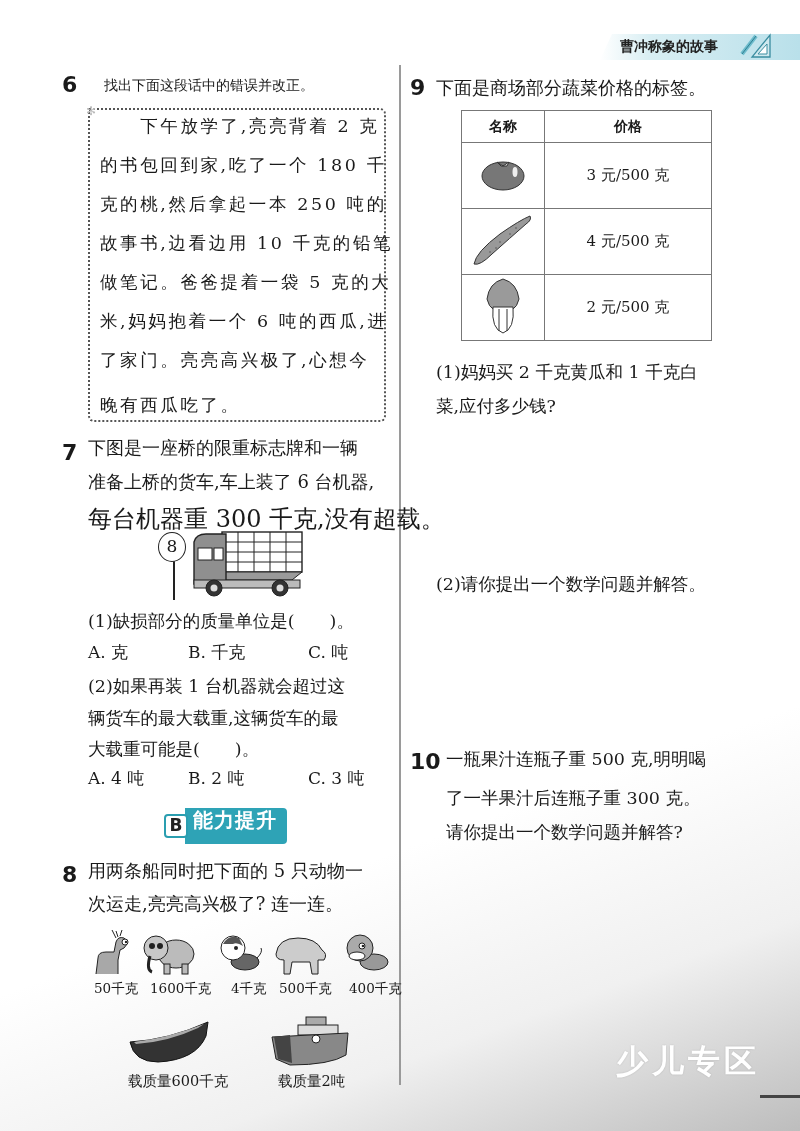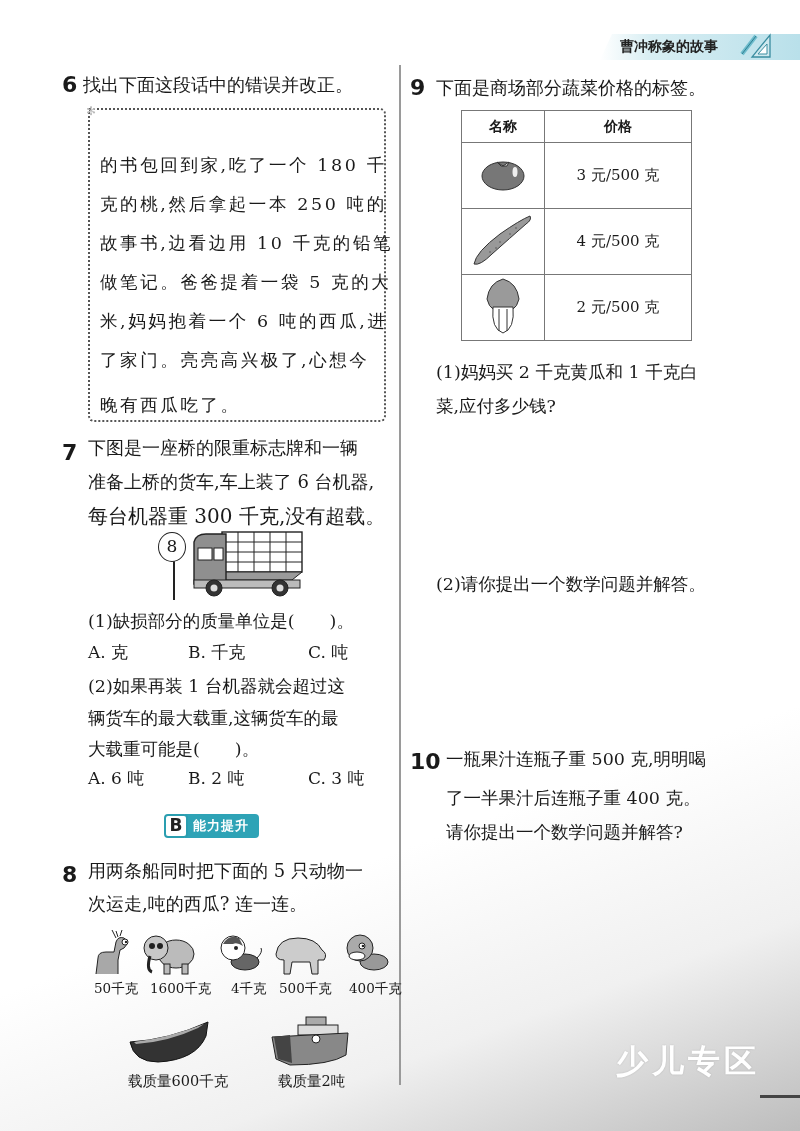--- a/index.html
+++ b/index.html
@@ -31,30 +31,30 @@
   .sign { position: absolute; left: 158px; top: 532px; width: 28px; height: 30px; border: 1.5px solid #222; border-radius: 50%;
     font-size: 17px; text-align: center; line-height: 27px; background: #fff; }
   .truck { position: absolute; left: 192px; top: 530px; width: 112px; height: 68px; }
 
   .opt { position: absolute; font-size: 17px; white-space: nowrap; }
 
   
   .badge { position: absolute; left: 164px; top: 812px; height: 28px; display: flex; align-items: center; }
   .badge-b { width: 24px; height: 24px; border: 2.5px solid #2a9eb0; background: #fff; border-radius: 4px;
     font-family: "DejaVu Sans", sans-serif; font-weight: bold; font-size: 17px; color: #222; text-align: center; line-height: 19px; z-index: 2; }
-  .badge-label { height: 24px; padding: 0 10px 0 8px; margin-left: -3px; background: #2ea3b6; color: #fff;
-    font-family: "DejaVu Sans", sans-serif; font-weight: bold; font-size: 13px; line-height: 24px; border-radius: 0 4px 4px 0; letter-spacing: 1px; }
+  .badge-label { height: 36px; padding: 0 10px 0 8px; margin-left: -3px; background: #2ea3b6; color: #fff;
+    font-family: "DejaVu Sans", sans-serif; font-weight: bold; font-size: 20px; line-height: 24px; border-radius: 0 4px 4px 0; letter-spacing: 1px; }
 
   .animal { position: absolute; top: 930px; width: 50px; height: 46px; }
   .animal-label { position: absolute; top: 980px; font-size: 13.5px; white-space: nowrap; margin-left: 7px; }
   .boat { position: absolute; }
   .boat-label { position: absolute; top: 1072px; font-size: 14.5px; white-space: nowrap; }
 
   
-  .veg-table { position: absolute; left: 461px; top: 110px; width: 231px; border-collapse: collapse; border: 1.5px solid #444; }
+  .veg-table { position: absolute; left: 461px; top: 110px; width: 251px; border-collapse: collapse; border: 1.5px solid #444; }
   .veg-table th, .veg-table td { border: 1px solid #777; text-align: center; font-size: 15px; }
   .veg-table th { height: 32px; font-family: "DejaVu Sans", sans-serif; font-weight: bold; font-size: 14px; }
   .veg-table td { height: 66px; }
   .veg-table td.name { width: 83px; }
 
   .watermark-title { position: absolute; left: 616px; top: 1040px; font-family: "DejaVu Sans", sans-serif; font-weight: bold; font-size: 32px; color: #fff; letter-spacing: 4px; text-shadow: 0 0 2px rgba(0,0,0,0.15); }
   .watermark-url { position: absolute; left: 586px; top: 1085px; font-family: "DejaVu Sans", sans-serif; font-size: 24px; color: #fff; letter-spacing: 1px; }
   .page-num-line { position: absolute; left: 760px; top: 1095px; width: 40px; height: 3px; background: #444; }
 </style>
 </head>
@@ -67,36 +67,37 @@
   <svg class="header-icon" viewBox="0 0 34 26">
     <polygon points="14,25 32,25 32,3" fill="#cfe8ee" stroke="#3a8da0" stroke-width="1.3"></polygon>
     <polygon points="20,22 29,22 29,12" fill="#fff" stroke="#3a8da0" stroke-width="1"></polygon>
     <line x1="4" y1="22" x2="18" y2="4" stroke="#6dbccc" stroke-width="4"></line>
     <line x1="4" y1="22" x2="18" y2="4" stroke="#2f7f92" stroke-width="1"></line>
   </svg>
 
   <div class="divider"></div>
 
   <div class="qnum" style="left:62px; top:72px;">6</div>
-  <div class="qtext" style="left:83px; top:68px; font-size:18px;text-align:right;">找出下面这段话中的错误并改正。</div>
+  <div class="qtext" style="left:104px; top:68px; font-size:14px;text-align:right;">找出下面这段话中的错误并改正。</div>
   <div class="story-box">
     <span class="corner">✻</span>
+    <div class="story-line" style="top:4px;">　　下午放学了,亮亮背着 2 克</div>
     <div class="story-line" style="top:43px;">的书包回到家,吃了一个 180 千</div>
     <div class="story-line" style="top:82px;">克的桃,然后拿起一本 250 吨的</div>
     <div class="story-line" style="top:121px;">故事书,边看边用 10 千克的铅笔</div>
     <div class="story-line" style="top:160px;">做笔记。爸爸提着一袋 5 克的大</div>
     <div class="story-line" style="top:199px;">米,妈妈抱着一个 6 吨的西瓜,进</div>
     <div class="story-line" style="top:238px;">了家门。亮亮高兴极了,心想今</div>
     <div class="story-line" style="top:283px;">晚有西瓜吃了。</div>
   </div>
 
   <div class="qnum" style="left:62px; top:440px;">7</div>
   <div class="line" style="left:88px; top:436px; font-size:18px;">下图是一座桥的限重标志牌和一辆</div>
   <div class="line" style="left:88px; top:470px; font-size:18px;">准备上桥的货车,车上装了 6 台机器,</div>
-  <div class="line" style="left:88px; top:503px; font-size:20px;">每台机器重 300 千克,没有超载。</div>
+  <div class="line" style="left:88px; top:503px; font-size:24px;">每台机器重 300 千克,没有超载。</div>
 
   <div class="sign-pole"></div>
   <div class="sign">8</div>
   <svg class="truck" viewBox="0 0 112 68">
     <rect x="30" y="2" width="80" height="40" fill="#fff" stroke="#222" stroke-width="1.4"></rect>
     <g stroke="#222" stroke-width="1">
       <line x1="46" y1="2" x2="46" y2="42"></line>
         <line x1="62" y1="2" x2="62" y2="42"></line>
       <line x1="78" y1="2" x2="78" y2="42"></line>
         <line x1="94" y1="2" x2="94" y2="42"></line>
@@ -116,32 +117,32 @@
   </svg>
 
   <div class="line" style="left:88px; top:609px;">(1)缺损部分的质量单位是(　　)。</div>
   <div class="opt" style="left:88px; top:641px;">A. 克</div>
   <div class="opt" style="left:188px; top:641px;">B. 千克</div>
   <div class="opt" style="left:308px; top:641px;">C. 吨</div>
 
   <div class="line" style="left:88px; top:674px;">(2)如果再装 1 台机器就会超过这</div>
   <div class="line" style="left:88px; top:706px;">辆货车的最大载重,这辆货车的最</div>
   <div class="line" style="left:88px; top:737px;">大载重可能是(　　)。</div>
-  <div class="opt" style="left:88px; top:767px;">A. 6 吨</div>
+  <div class="opt" style="left:88px; top:767px;">A. 4 吨</div>
   <div class="opt" style="left:188px; top:767px;">B. 2 吨</div>
   <div class="opt" style="left:308px; top:767px;">C. 3 吨</div>
 
   <div class="badge">
     <span class="badge-b">B</span>
     <span class="badge-label">能力提升</span>
   </div>
 
   <div class="qnum" style="left:62px; top:862px;">8</div>
   <div class="line" style="left:88px; top:859px; font-size:18px;">用两条船同时把下面的 5 只动物一</div>
-  <div class="line" style="left:88px; top:892px; font-size:18px;">次运走,吨的西瓜? 连一连。</div>
+  <div class="line" style="left:88px; top:892px; font-size:18px;">次运走,亮亮高兴极了? 连一连。</div>
 
   <svg class="animal" style="left:88px;" viewBox="0 0 50 46">
     <path d="M8,44 L10,28 Q10,22 18,22 L26,22 L28,12 Q30,6 36,8 Q42,12 36,18 L32,20 L30,30 L30,44" fill="#a8a8a8" stroke="#222"></path>
     <path d="M28,8 L24,0 M32,6 L34,0 M30,7 L28,1" stroke="#222"></path>
     <circle cx="37" cy="12" r="3" fill="#fff" stroke="#222"></circle>
       <circle cx="38" cy="12" r="1.2" fill="#222"></circle>
   </svg>
   <svg class="animal" style="left:140px; width:58px;" viewBox="0 0 58 46">
     <ellipse cx="36" cy="24" rx="18" ry="14" fill="#bbb" stroke="#222"></ellipse>
     <circle cx="16" cy="18" r="12" fill="#c8c8c8" stroke="#222"></circle>
@@ -235,18 +236,18 @@
     </tr>
   </tbody>
     </table>
 
   <div class="line" style="left:436px; top:360px;">(1)妈妈买 2 千克黄瓜和 1 千克白</div>
   <div class="line" style="left:436px; top:394px;">菜,应付多少钱?</div>
   <div class="line" style="left:436px; top:572px;">(2)请你提出一个数学问题并解答。</div>
 
   <div class="qnum" style="left:410px; top:749px;">10</div>
   <div class="line" style="left:446px; top:747px;">一瓶果汁连瓶子重 500 克,明明喝</div>
-  <div class="line" style="left:446px; top:786px;">了一半果汁后连瓶子重 400 克。</div>
+  <div class="line" style="left:446px; top:786px;">了一半果汁后连瓶子重 300 克。</div>
   <div class="line" style="left:446px; top:820px;">请你提出一个数学问题并解答?</div>
 
   <div class="watermark-title">少儿专区</div>
   <div class="page-num-line"></div>
 </div>
 
 </body></html>

